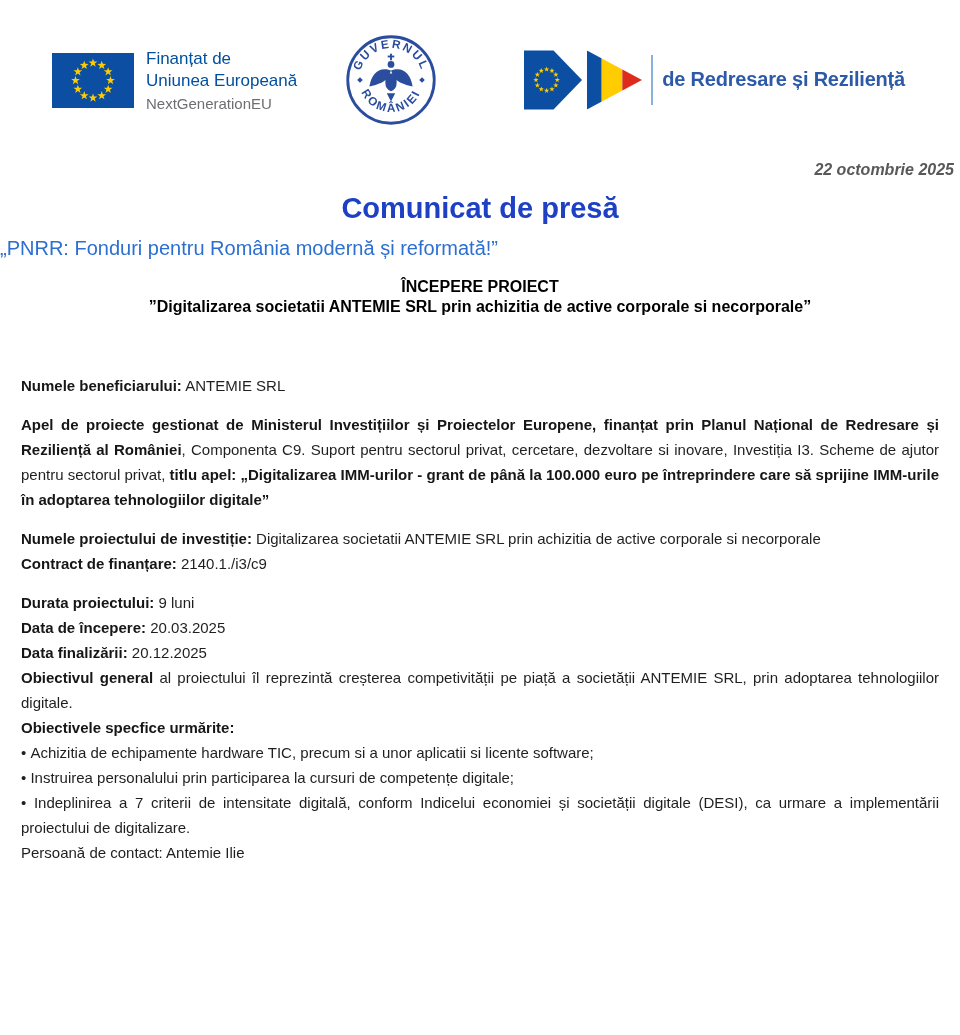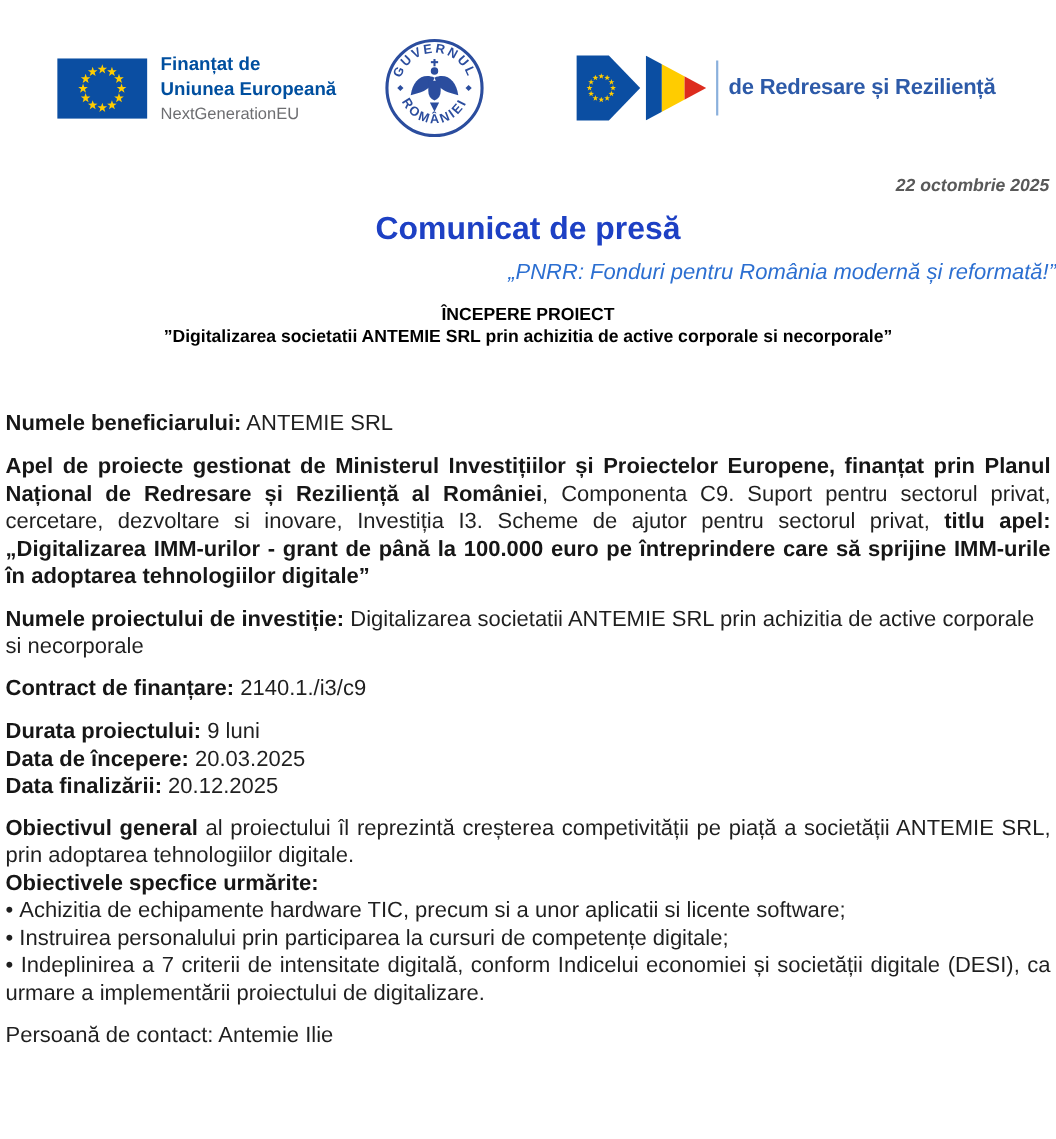--- a/index.html
+++ b/index.html
@@ -26,21 +26,21 @@
     position:relative;
   }
   
   .header{
     display:flex;align-items:center;justify-content:space-between;
     padding:33px 55px 0 52px;
   }
   .eu-block{display:flex;align-items:center;gap:12px}
   .eu-flag{display:block}
   .eu-text .l1,.eu-text .l2{
-    font-size:17px;font-weight:bold;color:var(--eu-text-blue);line-height:1.25;
+    font-size:17px;font-weight:normal;color:var(--eu-text-blue);line-height:1.25;
   }
   .eu-text .l3{font-size:15px;color:var(--gray-text);margin-top:4px}
   .gov-seal{display:block;margin-left:-40px}
   .seal-line{fill:var(--gov-blue)}
   .seal-ring{fill:none;stroke:var(--gov-blue);stroke-width:3}
   .seal-txt{fill:var(--gov-blue);font-family:"Liberation Sans",sans-serif;font-weight:bold;font-size:12.5px;letter-spacing:2.2px}
   .pnrr-block{display:flex;align-items:center;gap:9px}
   .pnrr-sep{width:2px;height:50px;background:var(--pnrr-line)}
   .pnrr-text{font-size:20px;font-weight:bold;color:var(--pnrr-blue);line-height:1.18;letter-spacing:-0.2px}
   .f-eu{fill:var(--eu-blue)}
@@ -50,39 +50,39 @@
   .date-line{
     margin-top:34px;padding-right:6px;
     text-align:right;font-size:16px;font-weight:bold;font-style:italic;
     color:var(--date-gray);
   }
   .main-title{
     margin-top:13px;text-align:center;
     font-size:29px;font-weight:bold;color:var(--title-blue);
   }
   .sub-title{
-    margin-top:12px;text-align:right;
-    font-size:20px;color:var(--subtitle-blue);font-style:italic;
+    margin-top:12px;text-align:left;
+    font-size:20px;color:var(--subtitle-blue);
   }
   .section-title{
     margin-top:18px;text-align:center;
     font-size:16px;font-weight:bold;color:#000;
   }
   .project-title{
     margin-top:2px;text-align:center;
     font-size:16px;font-weight:bold;color:#000;
   }
   
-  .content{padding:0 5px;font-size:20px}
+  .content{padding:0 21px;font-size:15px}
   .content b{color:#161616}
   .para{line-height:25px}
   .jus{text-align:justify}
   .mt-lg{margin-top:57px}
   .mt-md{margin-top:14px}
-  .mt-sm{margin-top:13px}
+  .mt-sm{}
   .bullets{list-style:none}
   .bullets li{line-height:25px;text-align:justify}
   .bullets li::before{content:"\2022\00a0";}
 </style>
 </head>
 <body>
 
 <div class="header">
 
   <div class="eu-block">

